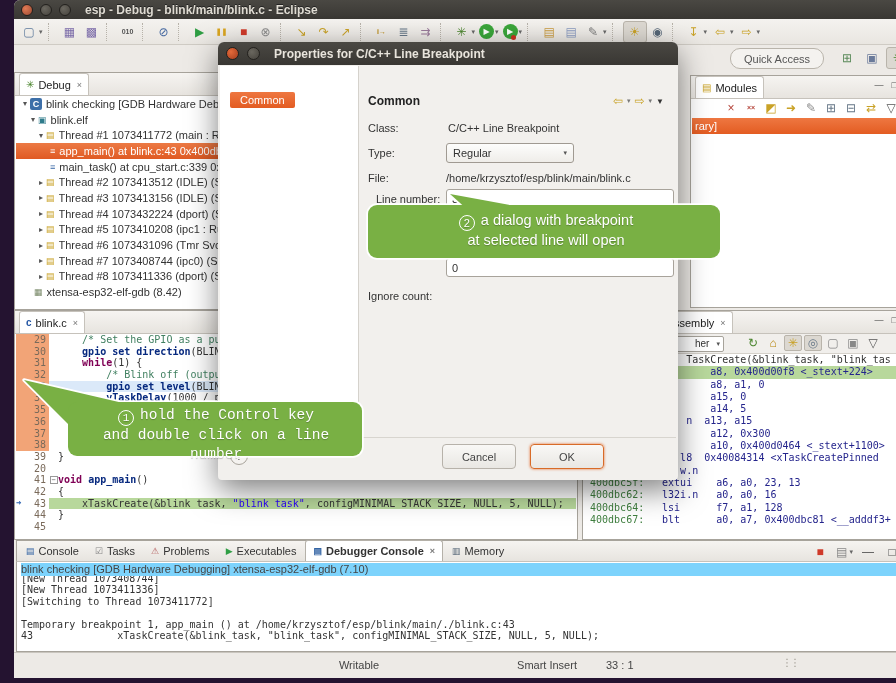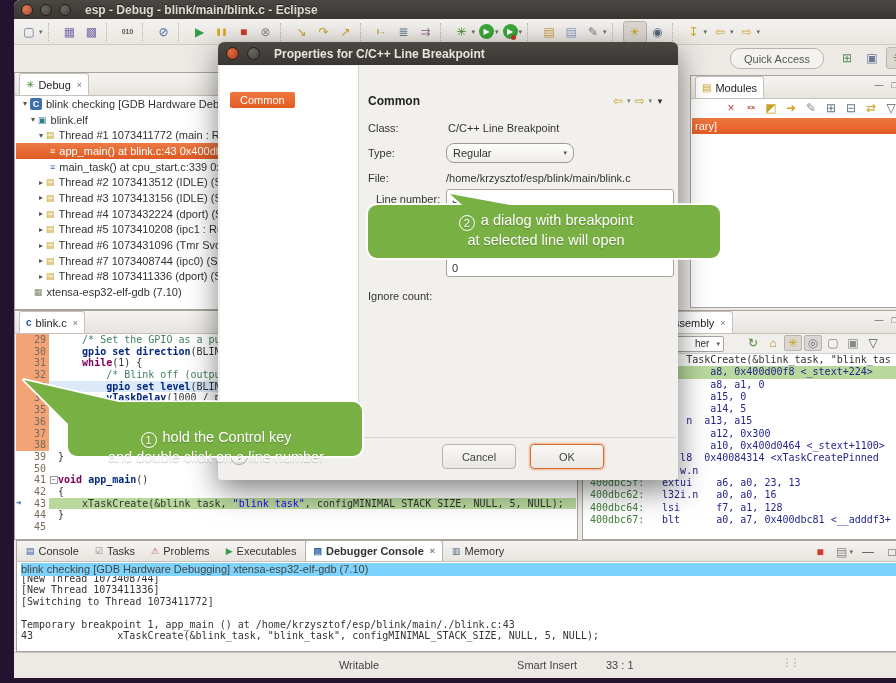--- a/index.html
+++ b/index.html
@@ -326,21 +326,21 @@
             <span class="tree-label">Thread #7 1073408744 (ipc0) (Suspended : Container)</span>
           </div>
           <div class="tree-row" style="padding-left: 20px;">
             <span class="exp">▸</span>
             <span class="ti ti-thread">▤</span>
             <span class="tree-label">Thread #8 1073411336 (dport) (Suspended : Container)</span>
           </div>
           <div class="tree-row" style="padding-left: 12px;">
             <span class="exp" style="width: 6px;"></span>
             <span class="ti ti-gdb">▦</span>
-            <span class="tree-label">xtensa-esp32-elf-gdb (7.10)</span>
+            <span class="tree-label">xtensa-esp32-elf-gdb (8.42)</span>
           </div>
         </div>
     </div>
 
     <div class="panel" style="left:0;top:310px;width:564px;height:230px;">
       <div class="tabbar">
         <div class="tab">
           <span class="ticon" style="color:#2456a4;font-weight:bold">c</span>
           <span>blink.c</span>
           <span class="close">×</span>
@@ -351,21 +351,21 @@
           <div class="ed-row"><span class="ed-bp salmon"></span><span class="ed-num salmon">30</span><span class="ed-fold"></span><span class="ed-code"><span>    </span><span class="sf">gpio_set_direction</span><span>(BLINK_GPIO, GPIO_MODE_OUTPUT);</span></span></div>
           <div class="ed-row"><span class="ed-bp salmon"></span><span class="ed-num salmon">31</span><span class="ed-fold"></span><span class="ed-code"><span>    </span><span class="sk">while</span><span>(1) {</span></span></div>
           <div class="ed-row"><span class="ed-bp salmon"></span><span class="ed-num salmon">32</span><span class="ed-fold"></span><span class="ed-code"><span>        </span><span class="sc">/* Blink off (output low) */</span></span></div>
           <div class="ed-row hl-blue"><span class="ed-bp salmon"></span><span class="ed-num salmon">33</span><span class="ed-fold"></span><span class="ed-code"><span>        </span><span class="sf">gpio_set_level</span><span>(BLINK_GPIO, 0);</span></span></div>
           <div class="ed-row"><span class="ed-bp salmon"></span><span class="ed-num salmon">34</span><span class="ed-fold"></span><span class="ed-code"><span>        </span><span class="sf">vTaskDelay</span><span>(1000 / portTICK_PERIOD_MS);</span></span></div>
           <div class="ed-row"><span class="ed-bp salmon"></span><span class="ed-num salmon">35</span><span class="ed-fold"></span><span class="ed-code"><span>        </span><span class="sc">/* Blink on (output high) */</span></span></div>
           <div class="ed-row"><span class="ed-bp salmon"></span><span class="ed-num salmon">36</span><span class="ed-fold"></span><span class="ed-code"><span>        </span><span class="sf">gpio_set_level</span><span>(BLINK_GPIO, 1);</span></span></div>
           <div class="ed-row"><span class="ed-bp salmon"></span><span class="ed-num salmon">37</span><span class="ed-fold"></span><span class="ed-code"><span>        </span><span class="sf">vTaskDelay</span><span>(1000 / portTICK_PERIOD_MS);</span></span></div>
           <div class="ed-row"><span class="ed-bp salmon"></span><span class="ed-num salmon">38</span><span class="ed-fold"></span><span class="ed-code"><span>    }</span></span></div>
           <div class="ed-row"><span class="ed-bp"></span><span class="ed-num">39</span><span class="ed-fold"></span><span class="ed-code"><span>}</span></span></div>
-          <div class="ed-row"><span class="ed-bp"></span><span class="ed-num">50</span><span class="ed-fold"></span><span class="ed-code"></span></div>
+          <div class="ed-row"><span class="ed-bp"></span><span class="ed-num">20</span><span class="ed-fold"></span><span class="ed-code"></span></div>
           <div class="ed-row"><span class="ed-bp"></span><span class="ed-num">41</span><span class="ed-fold"><span class="fold-box">−</span></span><span class="ed-code"><span class="sk">void</span><span> </span><span class="sf">app_main</span><span>()</span></span></div>
           <div class="ed-row"><span class="ed-bp"></span><span class="ed-num">42</span><span class="ed-fold"></span><span class="ed-code"><span>{</span></span></div>
           <div class="ed-row hl-green"><span class="ed-bp"><span class="bp-arrow">➜</span></span><span class="ed-num">43</span><span class="ed-fold"></span><span class="ed-code"><span>    xTaskCreate(&amp;blink_task, </span><span class="ss">"blink_task"</span><span>, configMINIMAL_STACK_SIZE, NULL, 5, NULL);</span></span></div>
           <div class="ed-row"><span class="ed-bp"></span><span class="ed-num">44</span><span class="ed-fold"></span><span class="ed-code"><span>}</span></span></div>
           <div class="ed-row"><span class="ed-bp"></span><span class="ed-num">45</span><span class="ed-fold"></span><span class="ed-code"></span></div>
         </div>
     </div>
 
     <div class="panel" style="left:676px;top:75px;width:216px;height:233px;">
       <div class="tabbar">
@@ -548,21 +548,21 @@
         <span class="c">▾</span>
         <span>⇨</span>
         <span class="c">▾</span>
         <span class="m">▼</span>
       </div>
 
       <span class="fld-label" style="top:56px;">Class:</span>
       <span class="fld-value" style="top:56px;">C/C++ Line Breakpoint</span>
 
       <span class="fld-label" style="top:81px;">Type:</span>
-      <div class="dd" style="top:77px;border-radius:8px;">
+      <div class="dd" style="top:77px;">
         <span>Regular</span>
         <span class="c">▾</span>
       </div>
 
       <span class="fld-label" style="top:106px;">File:</span>
       <span class="fld-value" style="top:106px;left:88px;">/home/krzysztof/esp/blink/main/blink.c</span>
 
       <span class="fld-label" style="top:127px;padding-left:8px;">Line number:</span>
       <div class="fld-input" style="top:123px;width:228px;">
         <span>33</span>
@@ -595,21 +595,21 @@
       <polygon points="450,194 548,212 508,246"></polygon>
       <rect x="368" y="205" width="352" height="53" rx="9"></rect>
     </g>
     <g fill="#79b044">
       <polygon points="24,380 136,406 96,452"></polygon>
       <rect x="68" y="402" width="294" height="54" rx="9"></rect>
       <polygon points="450,194 548,212 508,246"></polygon>
       <rect x="368" y="205" width="352" height="53" rx="9"></rect>
     </g>
   </svg>
-  <div class="co-text" style="left:76px;top:428px;width:280px;">
+  <div class="co-text" style="left:76px;top:406px;width:280px;font-family:Liberation Mono, monospace;">
     <div><span class="co-num">1</span><span>hold the Control key</span></div>
     <div>and double click on a line number</div>
   </div>
   <div class="co-text" style="left:382px;top:211px;width:328px;">
     <div><span class="co-num">2</span><span>a dialog with breakpoint</span></div>
     <div>at selected line will  open</div>
   </div>
 
   <div id="bottom-strip"></div>
 </div>

